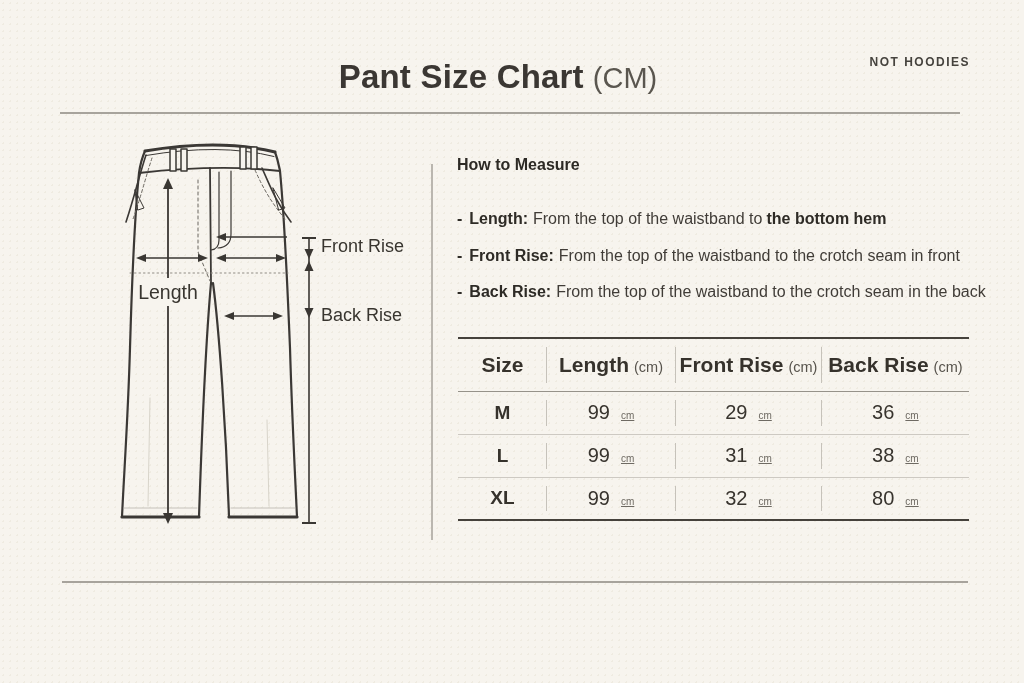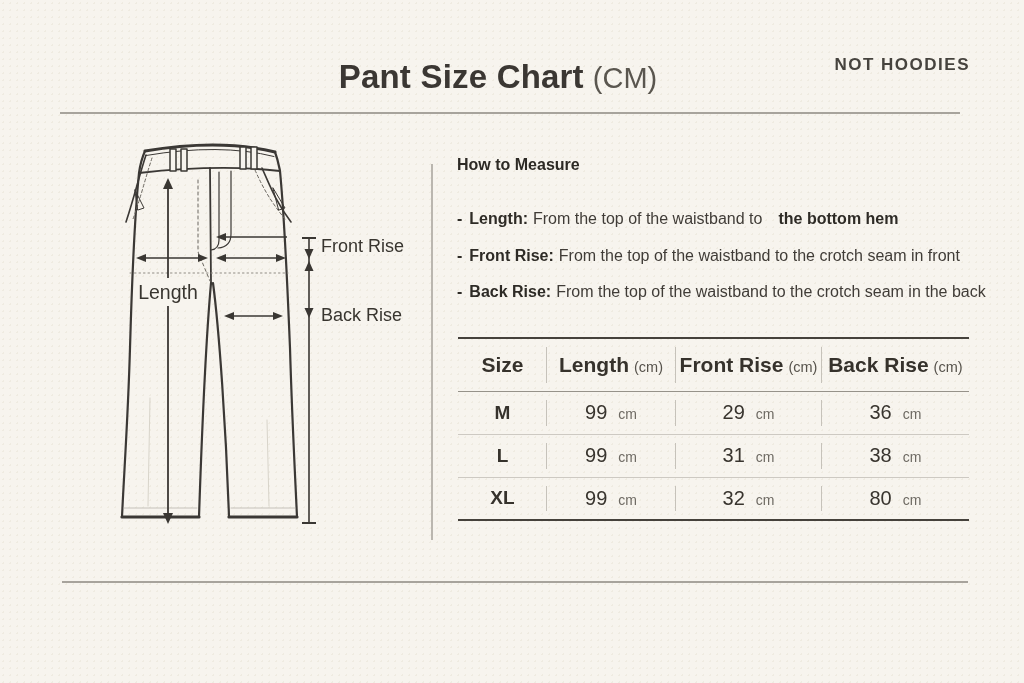--- a/index.html
+++ b/index.html
@@ -8,35 +8,35 @@
     position:relative; width:1024px; height:683px; overflow:hidden;
     background-color:#f7f4ee;
     background-image:radial-gradient(#efebe1 1px, transparent 1px);
     background-size:7px 7px;
     color:#3a3733;
   }
   
   .title-wrap{position:absolute; left:0; top:58px; width:100%; text-align:center; padding-right:28px; box-sizing:border-box;}
   .title{font-size:33px; font-weight:700; color:#3b3733; letter-spacing:0.2px;}
   .title-suffix{font-size:29px; font-weight:400; color:#5a564f; margin-left:9px;}
-  .brand{position:absolute; right:54px; top:55px; font-size:17px; font-weight:700; letter-spacing:1.5px; color:#46433e;}
+  .brand{position:absolute; right:54px; top:55px; font-size:12px; font-weight:700; letter-spacing:1.5px; color:#46433e;}
   .hrule{position:absolute; height:1.5px; background:#a7a39c;}
   .rule-top{left:60px; right:64px; top:112px;}
   .rule-bottom{left:62px; right:56px; top:581px;}
   .vdivider{position:absolute; left:431px; top:164px; width:1.5px; height:376px; background:#bab6af;}
   
   .pants-svg{position:absolute; left:88px; top:128px;}
   .pants-svg text{font-family:"Liberation Sans", sans-serif; fill:#38352f;}
   
   .htm-heading{position:absolute; left:457px; top:156px; margin:0; font-size:16px; font-weight:700; color:#2d2a25;}
   .measure-item{position:absolute; left:457px; font-size:16px; color:#403c37; white-space:nowrap;}
   .mi-1{top:210px;} .mi-2{top:247px;} .mi-3{top:283px;}
   .measure-item .dash{font-weight:700; color:#2e2b26; margin-right:7px;}
   .measure-item .lbl{font-weight:700; color:#2e2b26; margin-right:5px;}
-  .measure-item .tail:not(:empty){font-weight:700; color:#2e2b26; margin-left:16px;}
+  .measure-item .tail:not(:empty){font-weight:700; color:#2e2b26; margin-left:4px;}
   
   .size-table{
     position:absolute; left:458px; top:337px; width:511px;
     border-collapse:collapse; table-layout:fixed;
     border-top:2.5px solid #45413b; border-bottom:2.5px solid #45413b;
   }
   .size-table col.c-size{width:17.4%;}
   .size-table col.c-len{width:25.1%;}
   .size-table col.c-fr{width:28.7%;}
   .size-table col.c-br{width:28.8%;}
@@ -45,21 +45,21 @@
   .size-table tbody tr:not(:first-child){border-top:1px solid #cdc9c2;}
   .size-table th,.size-table td{position:relative; text-align:center; vertical-align:middle; padding:0;}
   .size-table th:not(:last-child)::after,
   .size-table td:not(:last-child)::after{
     content:""; position:absolute; right:-0.5px; top:8px; bottom:8px; width:1px; background:#c6c2ba;
   }
   .col-name{font-size:21px; font-weight:700; color:#36322c;}
   .col-unit:not(:empty){font-size:14.5px; font-weight:400; color:#57534c; margin-left:5px;}
   .size-cell{font-size:19px; font-weight:700; color:#36322c;}
   .num{font-size:20px; font-weight:400; color:#38342e;}
-  .unit{font-size:14px; font-weight:400; color:#6e6a63; margin-left:11px;}
+  .unit{font-size:10px; font-weight:400; color:#6e6a63; margin-left:11px;text-decoration:underline;}
 </style>
 </head>
 <body>
 
 <div class="canvas">
 
   <div class="title-wrap">
     <span class="title">Pant Size Chart</span><span class="title-suffix">(CM)</span>
   </div>
   <div class="brand">NOT HOODIES</div>

